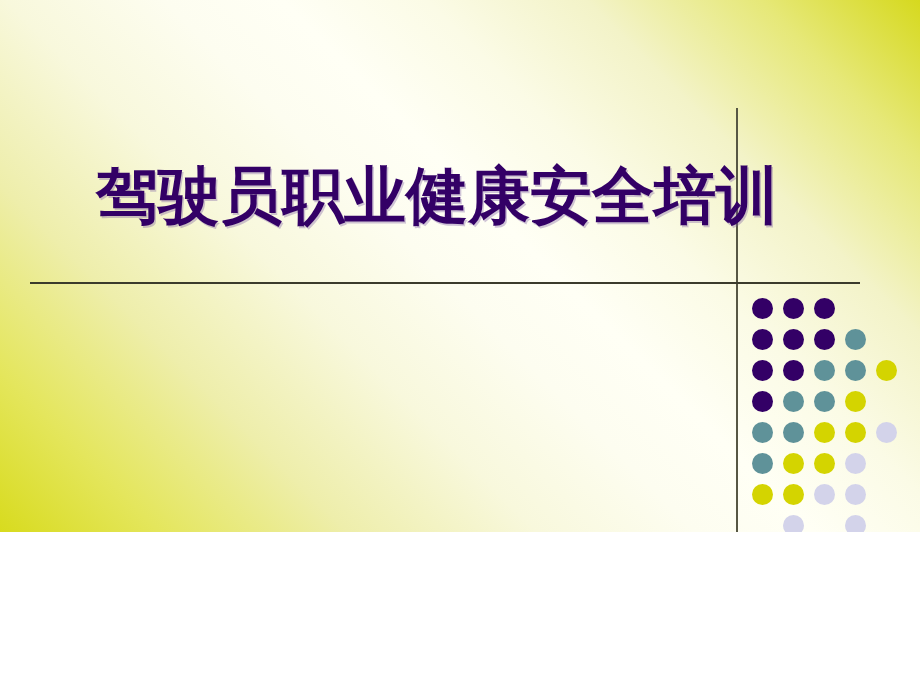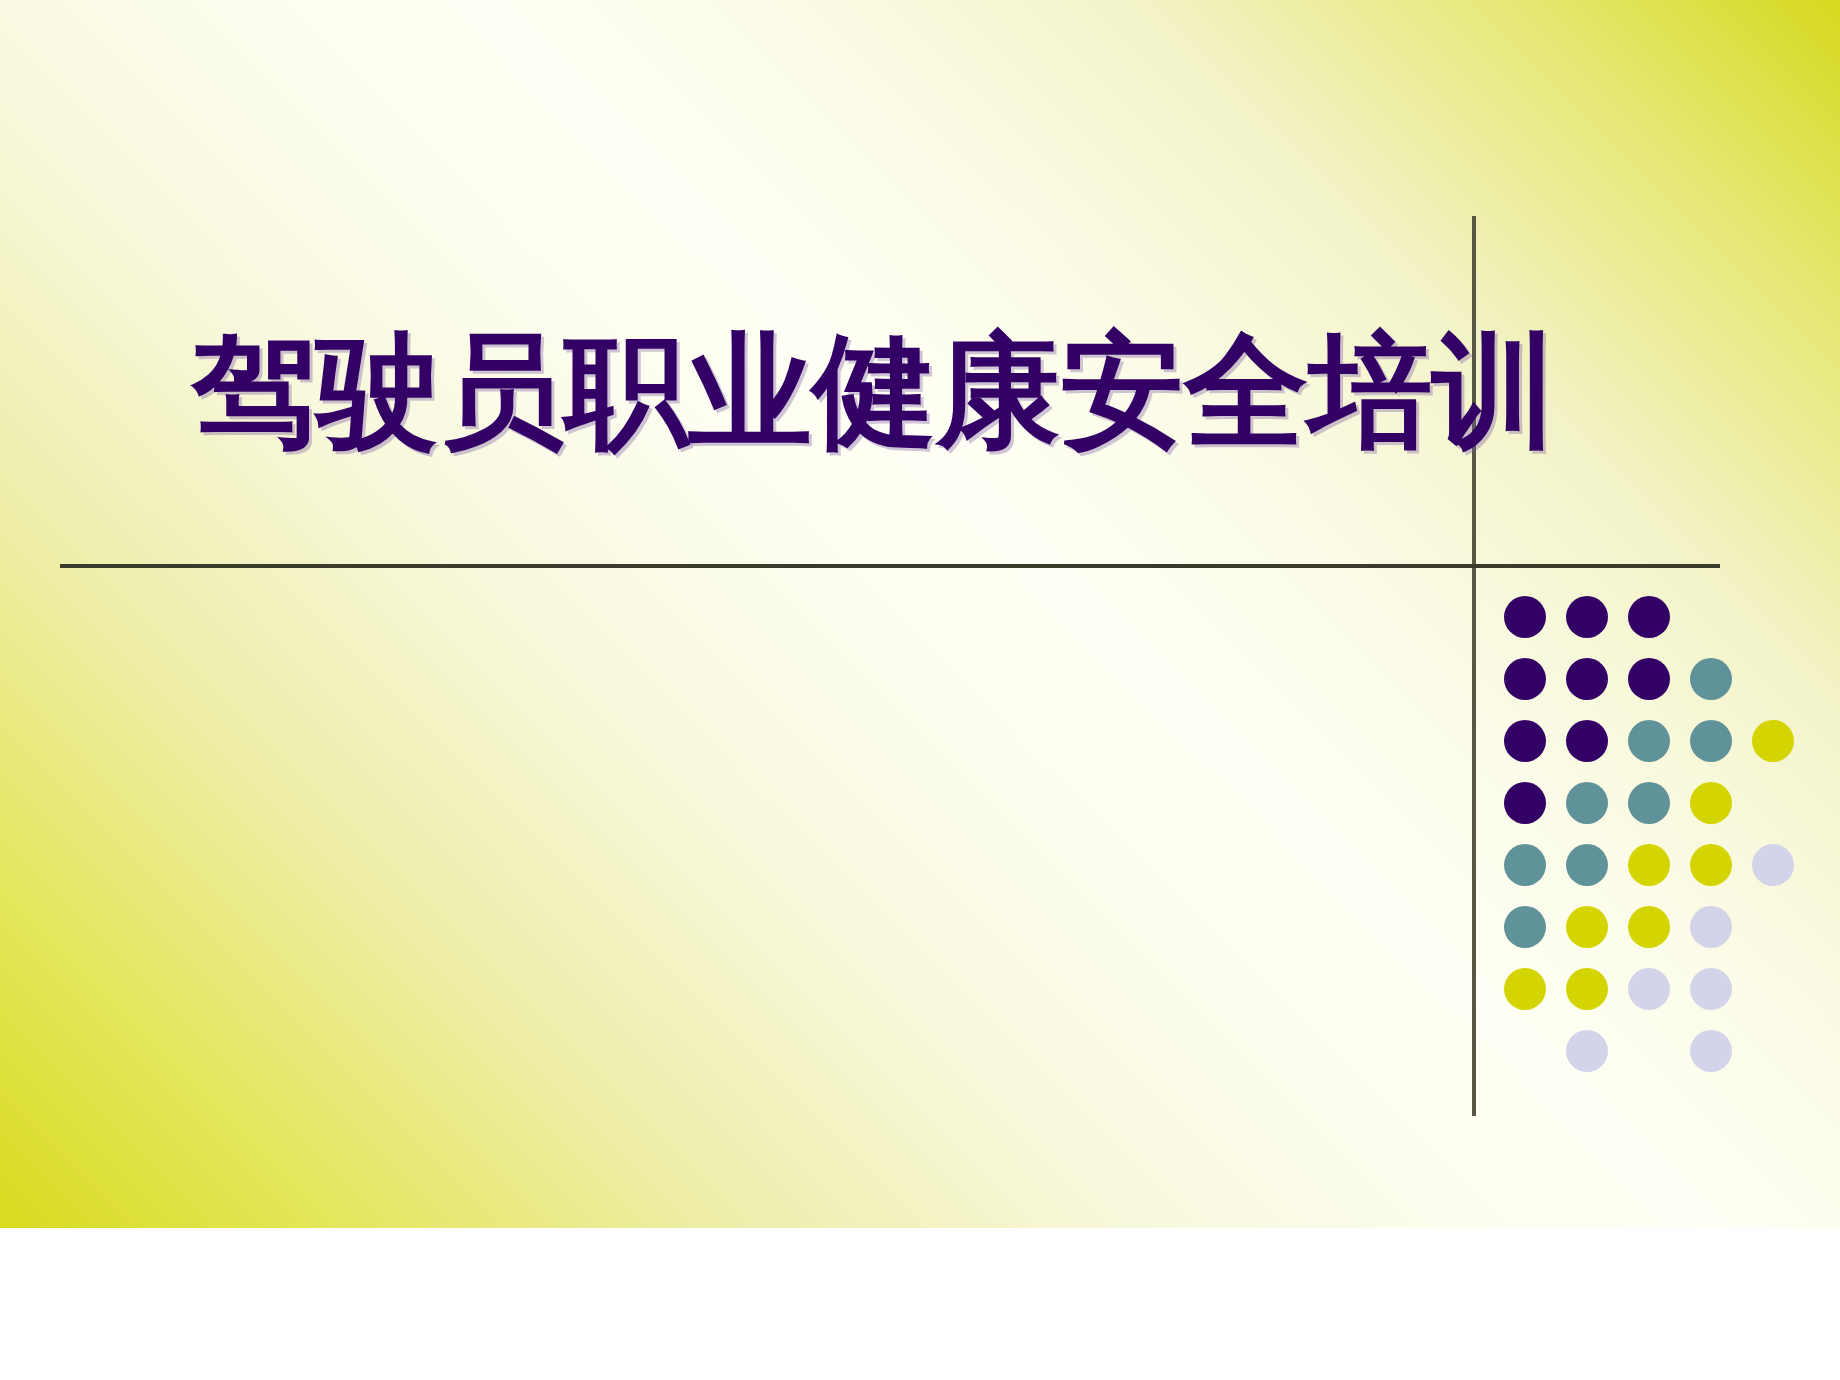--- a/index.html
+++ b/index.html
@@ -4,21 +4,21 @@
 <style>
   html, body {
     margin: 0;
     padding: 0;
     background: #ffffff;
   }
 
   #slide {
     position: relative;
     width: 920px;
-    height: 614px;
+    height: 532px;
     overflow: hidden;
     font-family: "Liberation Sans", sans-serif;
     
     background:
       linear-gradient(45deg,
         #d8db1e 0%,
         #e4e65c 11%,
         #eeeeab 24%,
         #f8f8dc 37%,
         #fdfdf0 48%,

